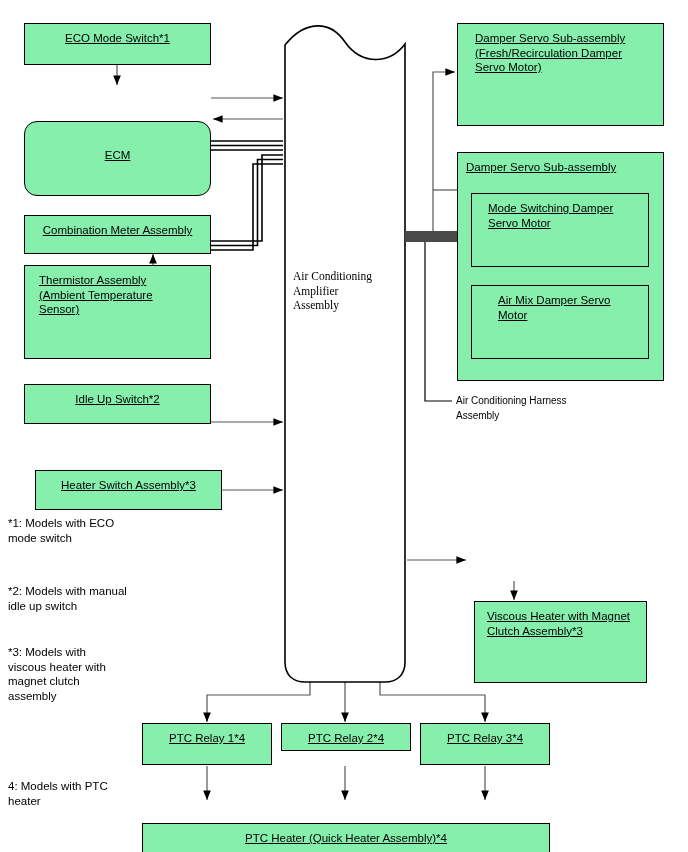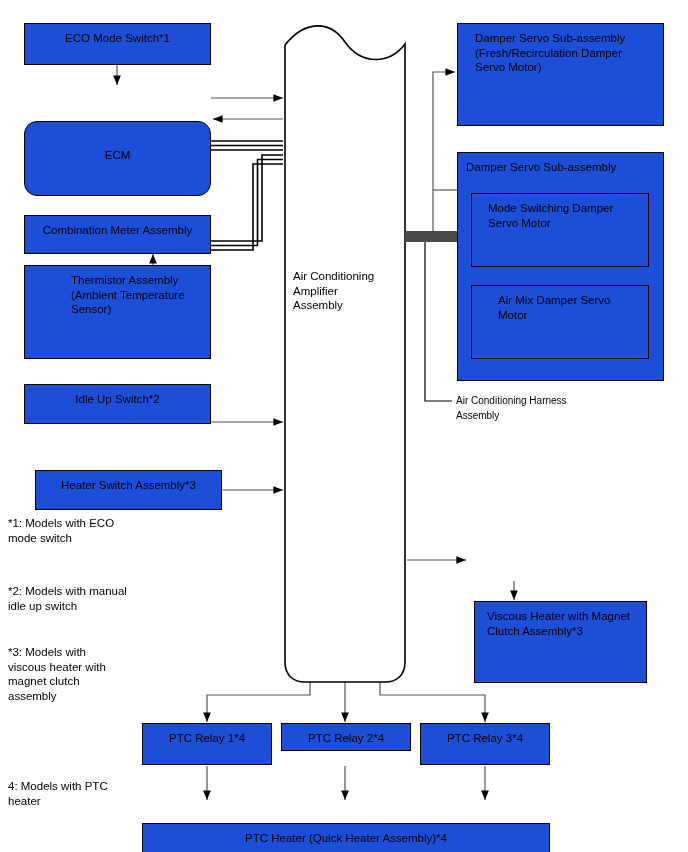--- a/index.html
+++ b/index.html
@@ -12,24 +12,25 @@
     width: 688px;
     height: 852px;
     background: #ffffff;
     font-family: "Liberation Sans", sans-serif;
     overflow: hidden;
   }
   .box {
     position: absolute;
     box-sizing: border-box;
     border: 1.6px solid #000000;
-    background: #1d4ed8;
+    background: #86efac;
     color: #000000;
     font-size: 11.5px;
     line-height: 14.5px;
+    text-decoration: underline;
   }
   .box .lbl {
     display: block;
     white-space: pre-line;
   }
   .lbl-center {
     text-align: center;
     padding-top: 7px;
   }
   .lbl-left {
@@ -63,20 +64,21 @@
     pointer-events: none;
   }
   .amp-label {
     position: absolute;
     left: 293px;
     top: 269px;
     font-size: 11.5px;
     line-height: 14.5px;
     color: #000000;
     white-space: pre-line;
+    font-family: Liberation Serif, serif;
   }
   .connector {
     position: absolute;
     left: 405px;
     top: 231px;
     width: 52px;
     height: 11px;
     background: #4a4a4a;
   }
 </style>
@@ -179,21 +181,21 @@
   </div>
 
   <div class="box rounded" style="left:24px; top:85px; width:187px; height:75px;">
     <span class="lbl lbl-center" style="padding-top:26px;">ECM</span>
   </div>
 
   <div class="box" style="left:24px; top:215px; width:187px; height:39px;">
     <span class="lbl lbl-center">Combination Meter Assembly</span>
   </div>
 
-  <div class="box" style="left:24px; top:265px; width:187px; height:94px;padding-left:32px;">
+  <div class="box" style="left:24px; top:265px; width:187px; height:94px;">
     <span class="lbl lbl-left" style="padding-left:14px;">Thermistor Assembly
 (Ambient Temperature
 Sensor)</span>
   </div>
 
   <div class="box" style="left:24px; top:384px; width:187px; height:40px;">
     <span class="lbl lbl-center">Idle Up Switch*2</span>
   </div>
 
   <div class="box" style="left:24px; top:470px; width:187px; height:40px;margin-left:11px;">

